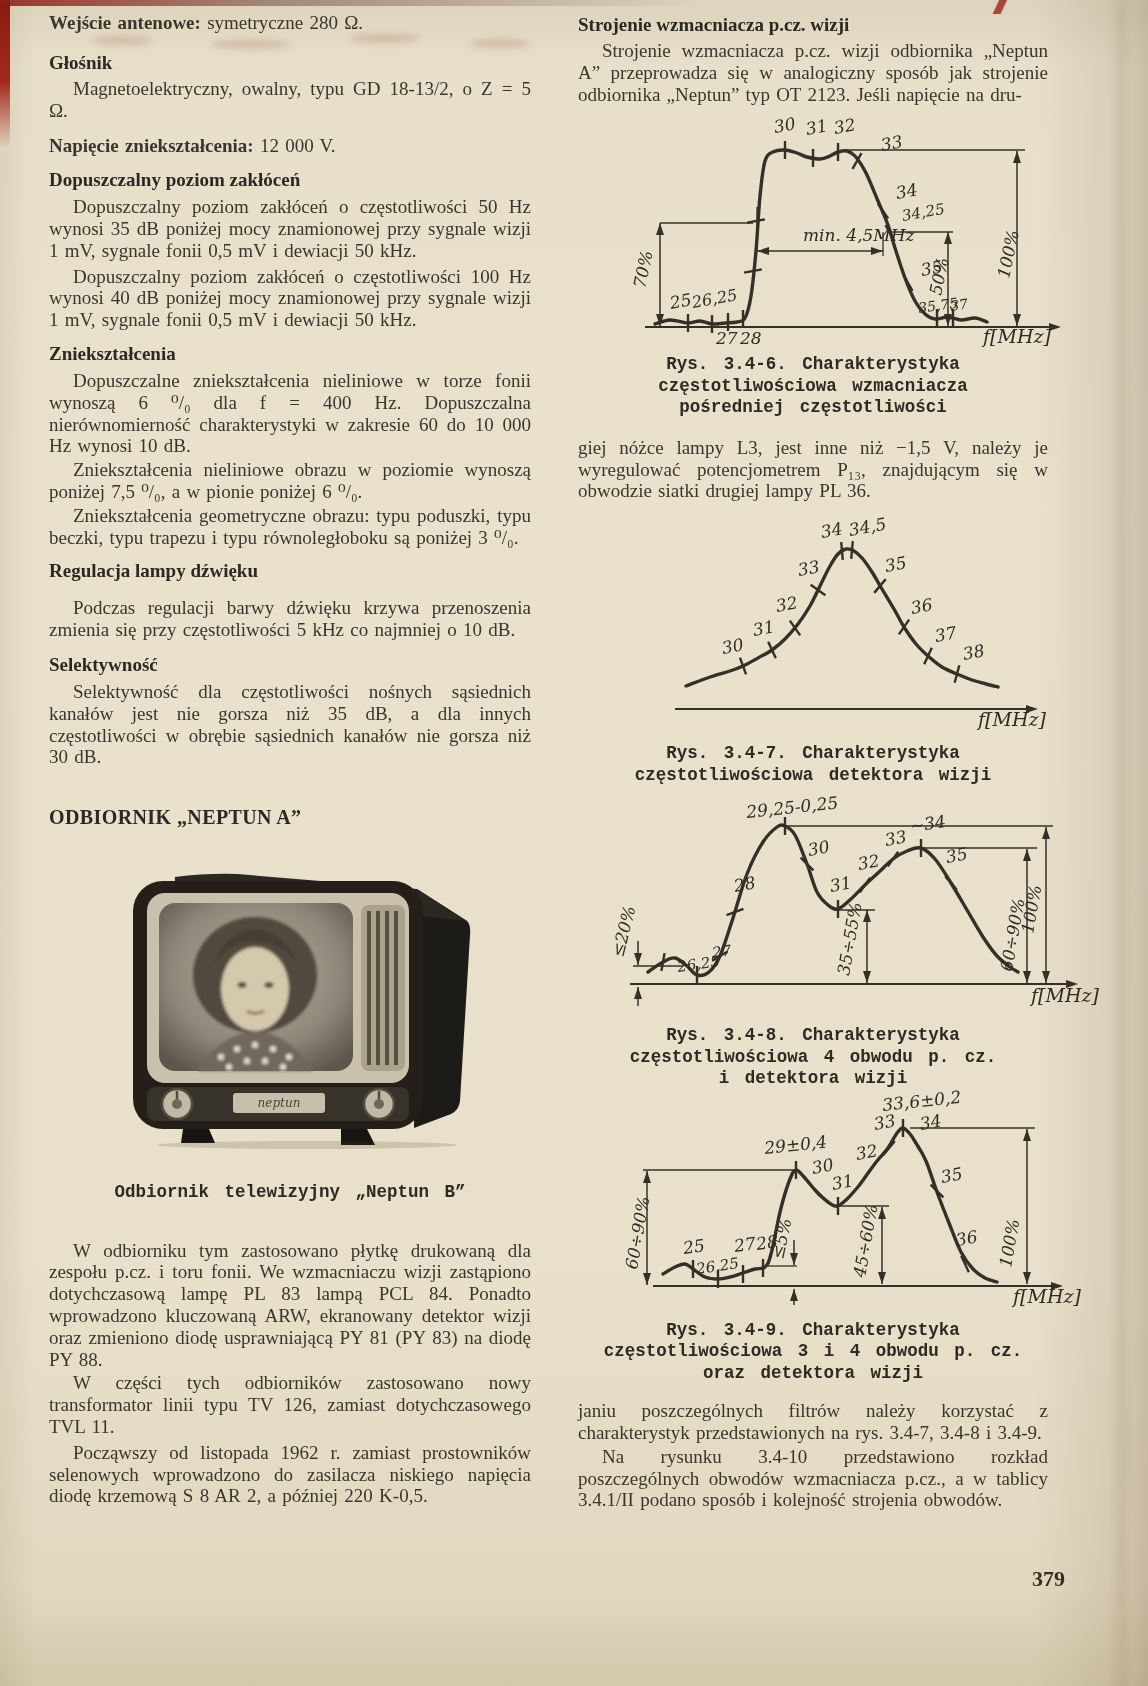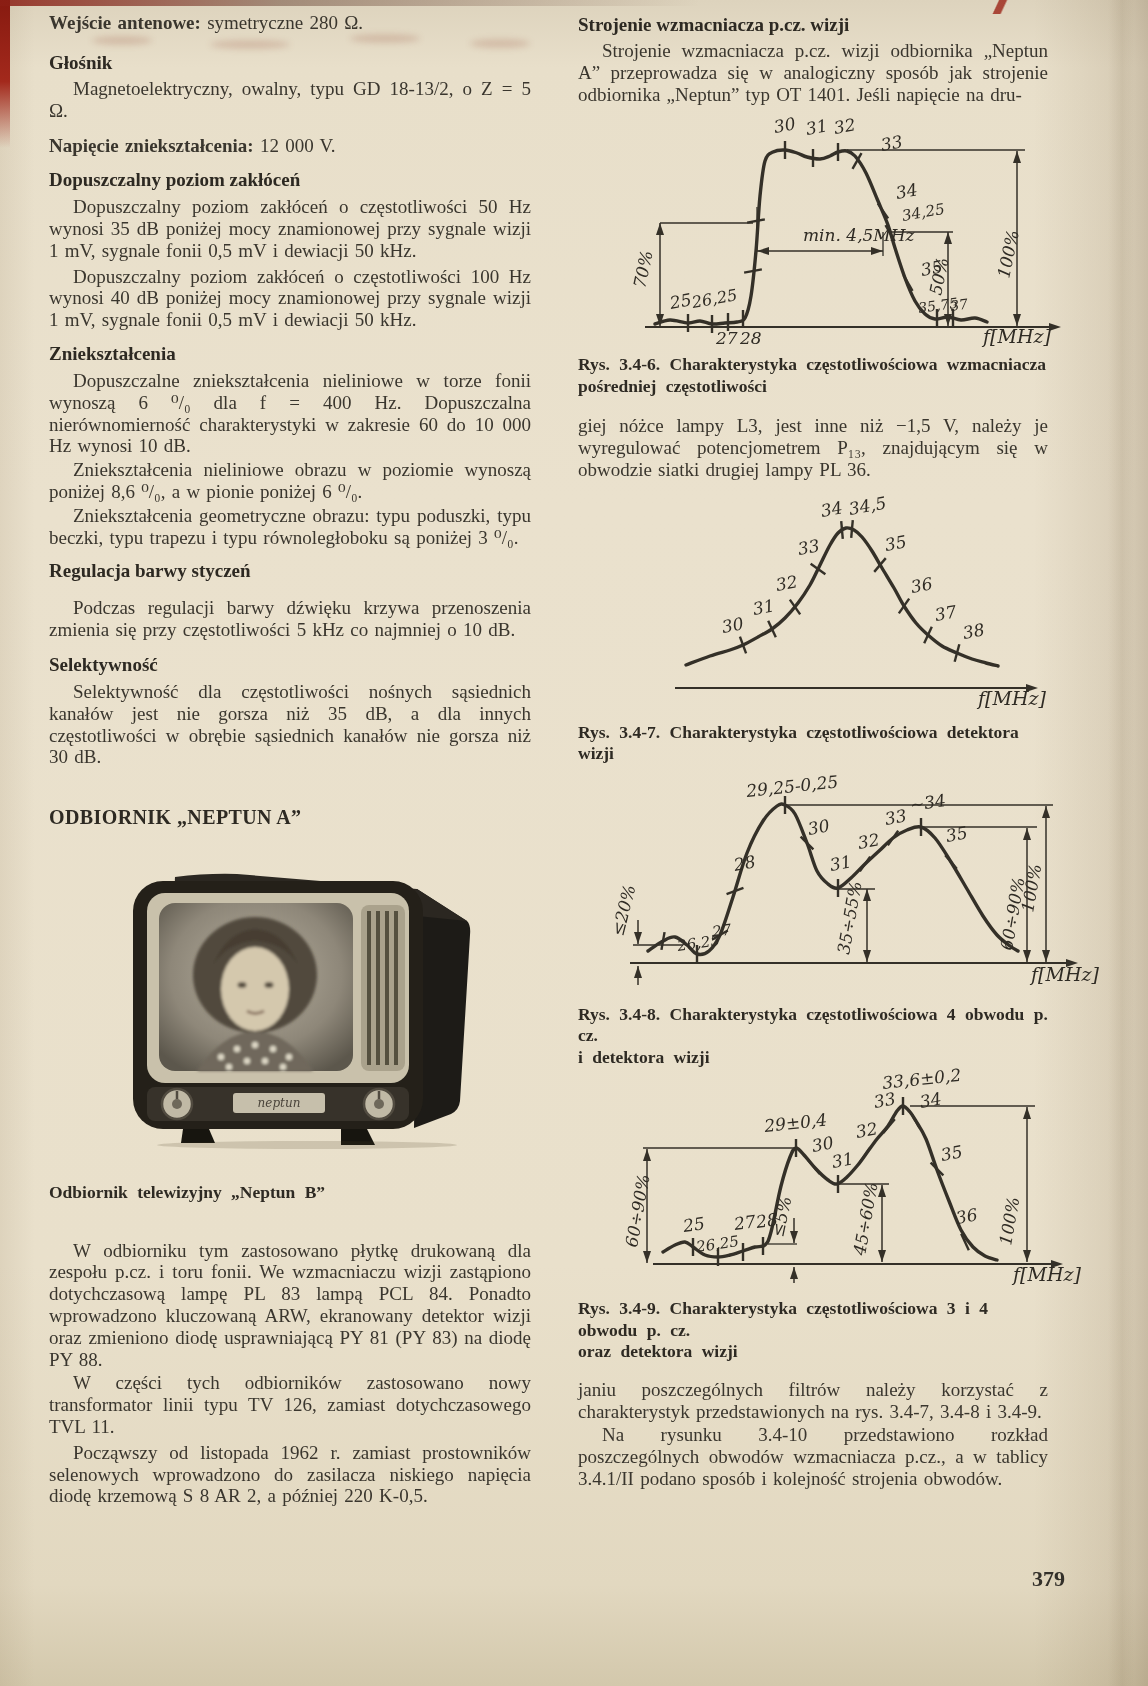--- a/index.html
+++ b/index.html
@@ -29,22 +29,22 @@
   p{margin:0;}
   .body{
     font-size:19px;line-height:21.8px;text-align:justify;
     word-spacing:1.5px;text-indent:24px;color:#3a362e;
   }
   .body.noind{text-indent:0;}
   .body.spec{text-indent:0;}
   .h{font-size:19px;line-height:22px;font-weight:700;color:#2d2922;}
   .bigh{font-size:20px;line-height:23px;font-weight:700;letter-spacing:.4px;color:#2d2922;}
   .cap{
-    font-size:17.5px;line-height:21.5px;font-weight:700;
-    word-spacing:5px;color:#2e2a23;
+    font-size:17.5px;line-height:21.5px;font-weight:700;text-align:center;
+    word-spacing:5px;color:#2e2a23;font-family:Liberation Mono, monospace;
   }
   .chart{position:relative;}
   .chart svg{display:block;overflow:visible;}
   figure{margin:0;}
   .tv-wrap{width:380px;margin-left:68px;}
   .pagenum{position:absolute;right:83px;top:1566px;font-size:22px;font-weight:700;color:#33302a;}
 </style>
 </head>
 <body>
 
@@ -62,23 +62,23 @@
     <div id="left-flow-1">
         <p class="body spec" style="margin-top: 12px;"><b>Wejście antenowe:</b> symetryczne 280 Ω.</p>
         <p class="h" style="margin-top: 18px;">Głośnik</p>
         <p class="body" style="margin-top: 4px;">Magnetoelektryczny, owalny, typu GD 18-13/2, o Z = 5 Ω.</p>
         <p class="body spec" style="margin-top: 14px;"><b>Napięcie zniekształcenia:</b> 12 000 V.</p>
         <p class="h" style="margin-top: 12px;">Dopuszczalny poziom zakłóceń</p>
         <p class="body" style="margin-top: 5px;">Dopuszczalny poziom zakłóceń o częstotliwości 50 Hz wynosi 35 dB poniżej mocy znamionowej przy sygnale wizji 1 mV, sygnale fonii 0,5 mV i dewiacji 50 kHz.</p>
         <p class="body" style="margin-top: 4px;">Dopuszczalny poziom zakłóceń o częstotliwości 100 Hz wynosi 40 dB poniżej mocy znamionowej przy sygnale wizji 1 mV, sygnale fonii 0,5 mV i dewiacji 50 kHz.</p>
         <p class="h" style="margin-top: 12px;">Zniekształcenia</p>
         <p class="body" style="margin-top: 5px;">Dopuszczalne zniekształcenia nieliniowe w torze fonii wynoszą 6 ⁰/₀ dla f = 400 Hz. Dopuszczalna nierównomierność charakterystyki w zakresie 60 do 10 000 Hz wynosi 10 dB.</p>
-        <p class="body" style="margin-top: 2px;">Zniekształcenia nieliniowe obrazu w poziomie wynoszą poniżej 8,6 ⁰/₀, a w pionie poniżej 6 ⁰/₀.</p>
+        <p class="body" style="margin-top: 2px;">Zniekształcenia nieliniowe obrazu w poziomie wynoszą poniżej 7,5 ⁰/₀, a w pionie poniżej 6 ⁰/₀.</p>
         <p class="body" style="margin-top: 2px;">Zniekształcenia geometryczne obrazu: typu poduszki, typu beczki, typu trapezu i typu równoległoboku są poniżej 3 ⁰/₀.</p>
-        <p class="h" style="margin-top: 12px;">Regulacja barwy styczeń</p>
+        <p class="h" style="margin-top: 12px;">Regulacja lampy dźwięku</p>
         <p class="body" style="margin-top: 15px;">Podczas regulacji barwy dźwięku krzywa przenoszenia zmienia się przy częstotliwości 5 kHz co najmniej o 10 dB.</p>
         <p class="h" style="margin-top: 13px;">Selektywność</p>
         <p class="body" style="margin-top: 5px;">Selektywność dla częstotliwości nośnych sąsiednich kanałów jest nie gorsza niż 35 dB, a dla innych częstotliwości w obrębie sąsiednich kanałów nie gorsza niż 30 dB.</p>
         <p class="bigh" style="margin-top: 38px;">ODBIORNIK „NEPTUN A”</p>
       </div>
 
     <figure>
       <div class="tv-wrap" style="margin-top:36px">
         <svg viewBox="0 0 380 285" width="380" height="285">
           <defs>
@@ -156,21 +156,21 @@
 
     <div id="left-flow-2">
         <p class="body" style="margin-top: 36px;">W odbiorniku tym zastosowano płytkę drukowaną dla zespołu p.cz. i toru fonii. We wzmacniaczu wizji zastąpiono dotychczasową lampę PL 83 lampą PCL 84. Ponadto wprowadzono kluczowaną ARW, ekranowany detektor wizji oraz zmieniono diodę usprawniającą PY 81 (PY 83) na diodę PY 88.</p>
         <p class="body" style="margin-top: 2px;">W części tych odbiorników zastosowano nowy transformator linii typu TV 126, zamiast dotychczasowego TVL 11.</p>
         <p class="body" style="margin-top: 4px;">Począwszy od listopada 1962 r. zamiast prostowników selenowych wprowadzono do zasilacza niskiego napięcia diodę krzemową S 8 AR 2, a później 220 K-0,5.</p>
       </div>
   </div>
 
   <div class="col col-right" id="right-flow">
       <p class="h" style="margin-top: 14px;">Strojenie wzmacniacza p.cz. wizji</p>
-      <p class="body" style="margin-top: 4px;">Strojenie wzmacniacza p.cz. wizji odbiornika „Neptun A” przeprowadza się w analogiczny sposób jak strojenie odbiornika „Neptun” typ OT 1401. Jeśli napięcie na dru-</p>
+      <p class="body" style="margin-top: 4px;">Strojenie wzmacniacza p.cz. wizji odbiornika „Neptun A” przeprowadza się w analogiczny sposób jak strojenie odbiornika „Neptun” typ OT 2123. Jeśli napięcie na dru-</p>
       <div class="chart" style="width: 550px; height: 235px; margin-left: 7px; margin-top: 6px;">
         <svg viewBox="0 0 550 235" width="550" height="235">
           <line x1="60" y1="216" x2="468" y2="216" stroke="#343028" stroke-width="2"></line>
           <polygon points="476,216 464,220 464,212" fill="#343028"></polygon>
           <line x1="75" y1="112" x2="168" y2="112" stroke="#343028" stroke-width="1.3"></line>
           <line x1="262" y1="39" x2="440" y2="39" stroke="#343028" stroke-width="1.3"></line>
           <line x1="306" y1="121" x2="368" y2="121" stroke="#343028" stroke-width="1.3"></line>
           <line x1="172" y1="96" x2="172" y2="140" stroke="#343028" stroke-width="1.3"></line>
           <line x1="298" y1="121" x2="298" y2="145" stroke="#343028" stroke-width="1.3"></line>
           <line x1="75" y1="112" x2="75" y2="215" stroke="#343028" stroke-width="1.5"></line>

